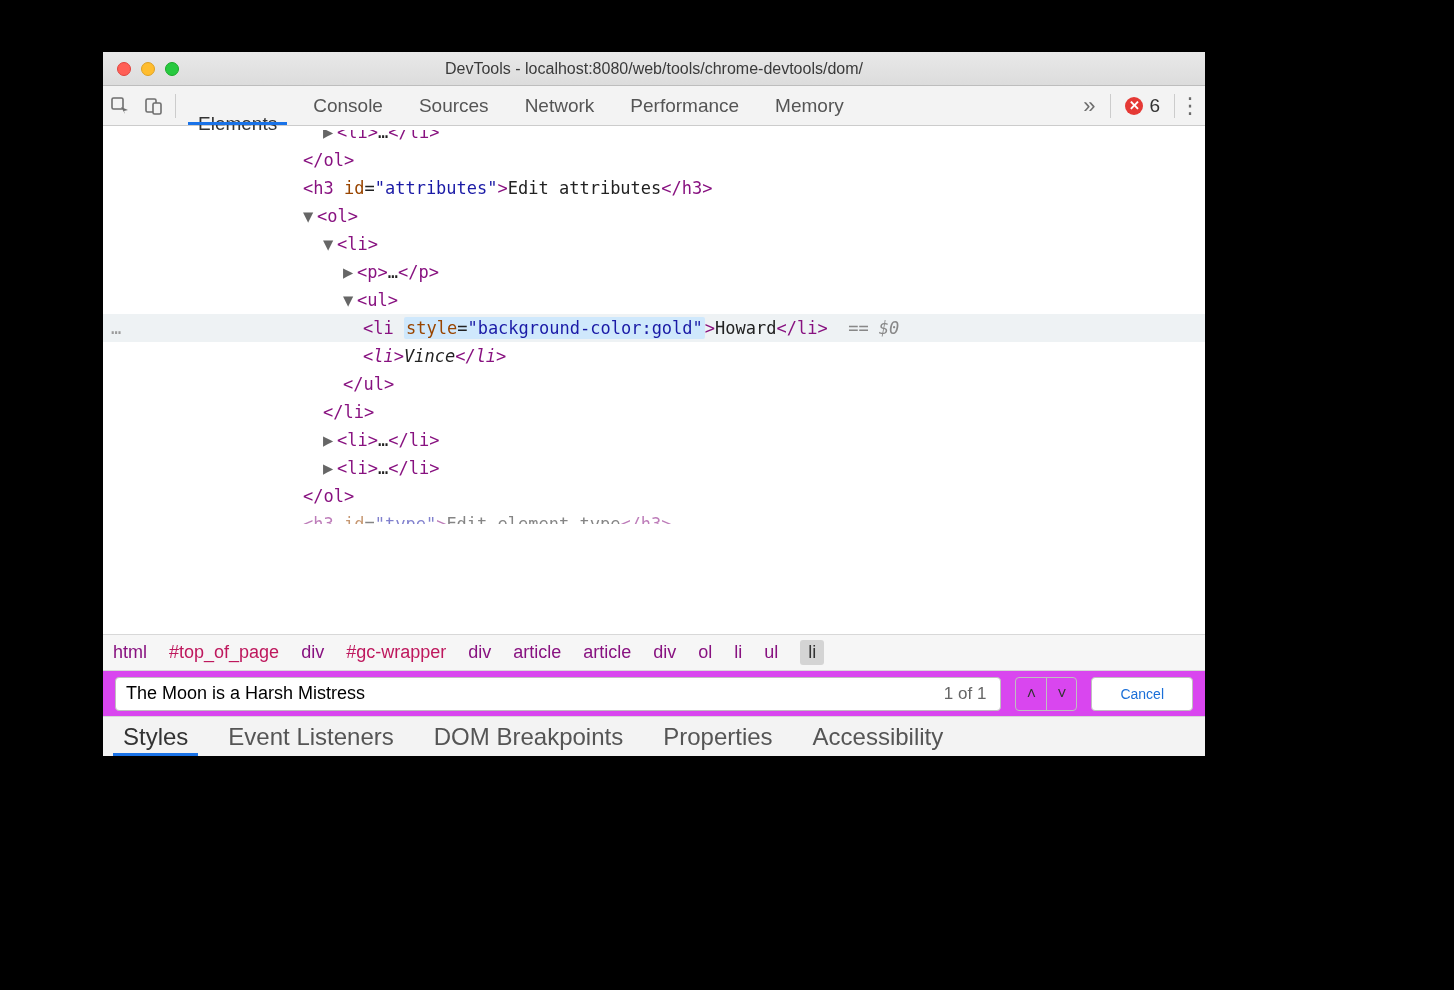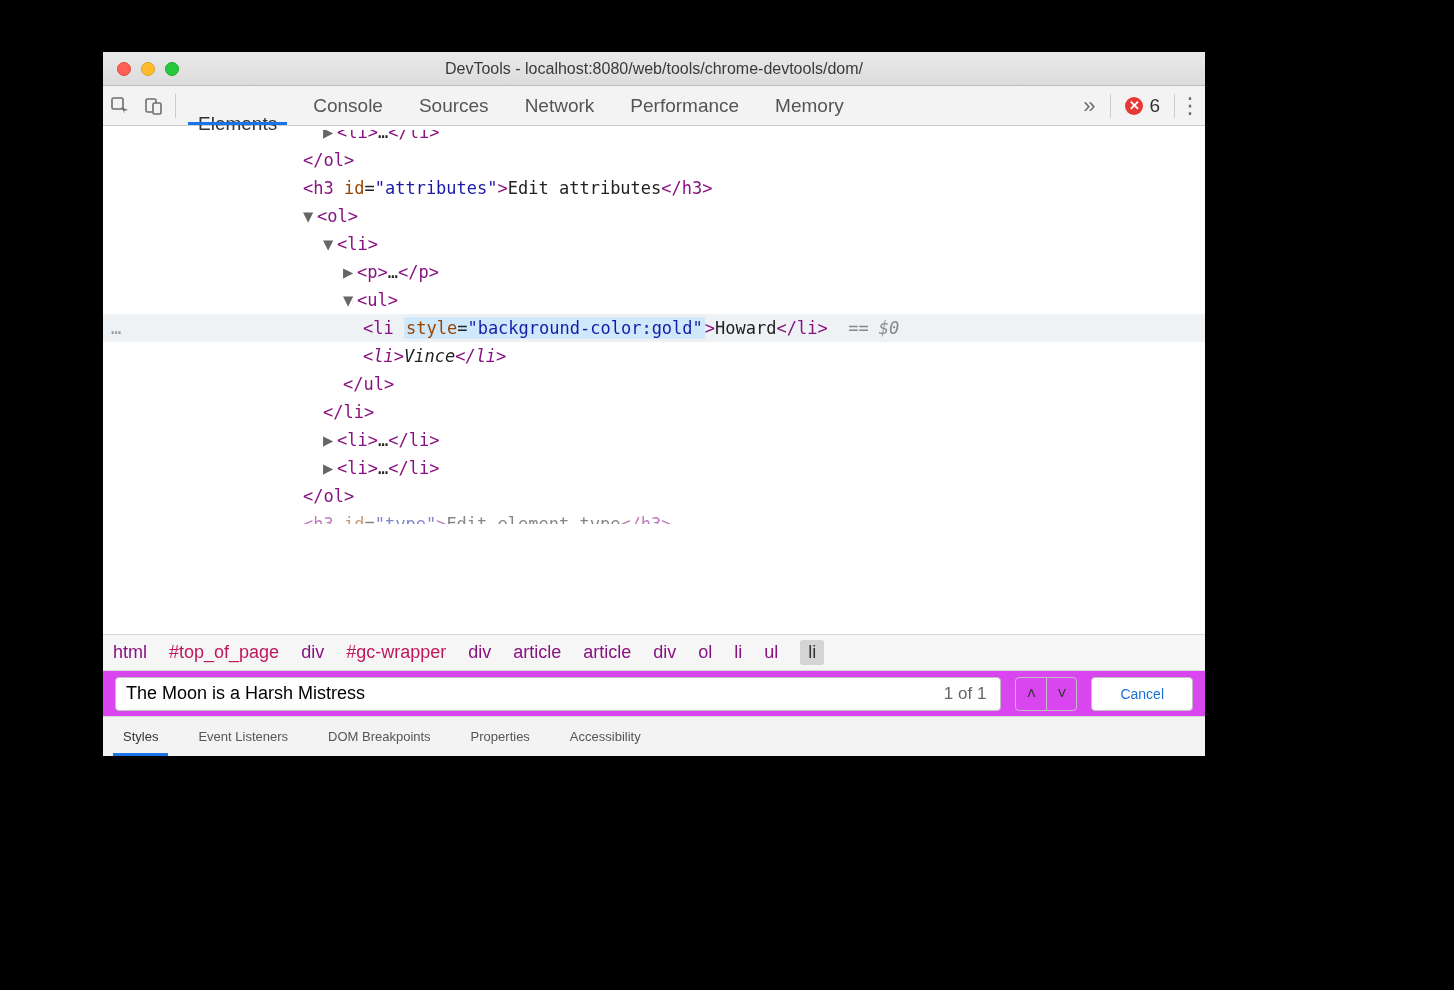--- a/index.html
+++ b/index.html
@@ -181,21 +181,21 @@
     color: #1a6fd8;
     font-size: 14px;
     cursor: pointer;
   }
   
   .subtabs {
     height: 40px;
     border-top: 1px solid #d8d8d8;
     background: #f3f3f3;
     display: flex; align-items: stretch;
-    font-size: 13px;
+    font-size: 24px;
     color: #555;
   }
   .subtabs .subtab {
     padding: 0 20px;
     display:flex;align-items:center;
     cursor: pointer;
     position: relative;
   }
   .subtabs .subtab.active { color: #333; }
   .subtabs .subtab.active::after {

